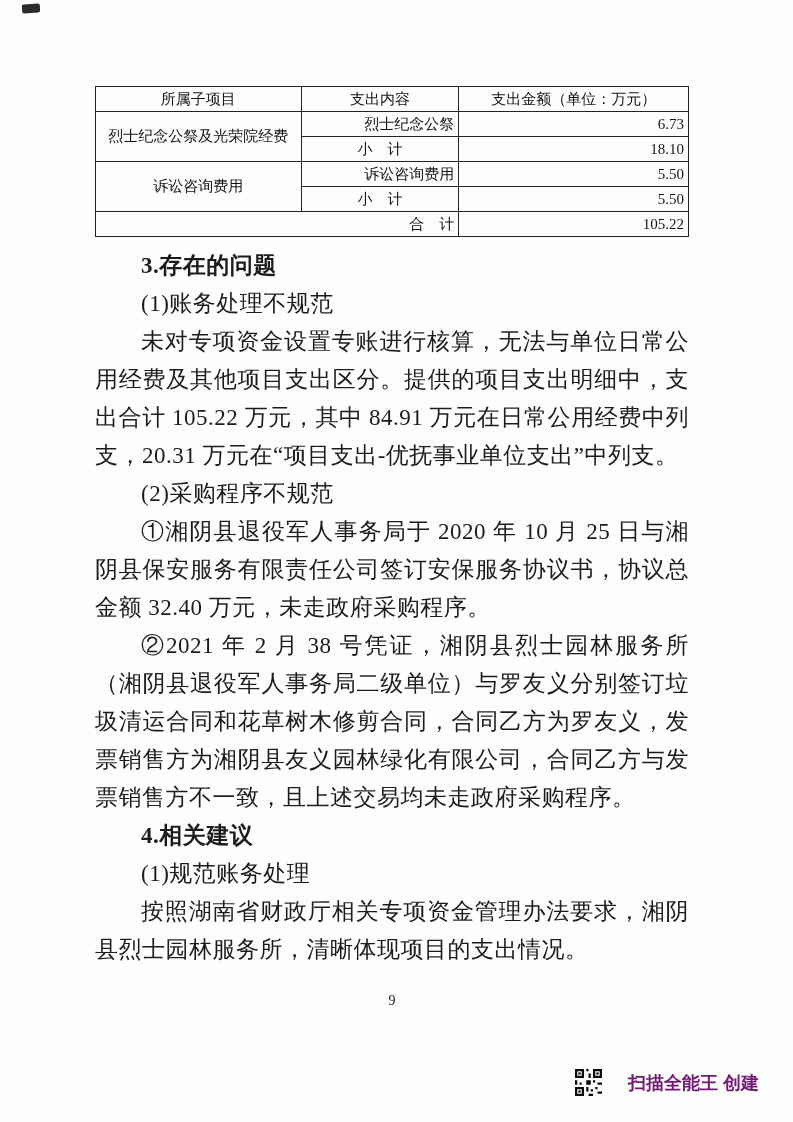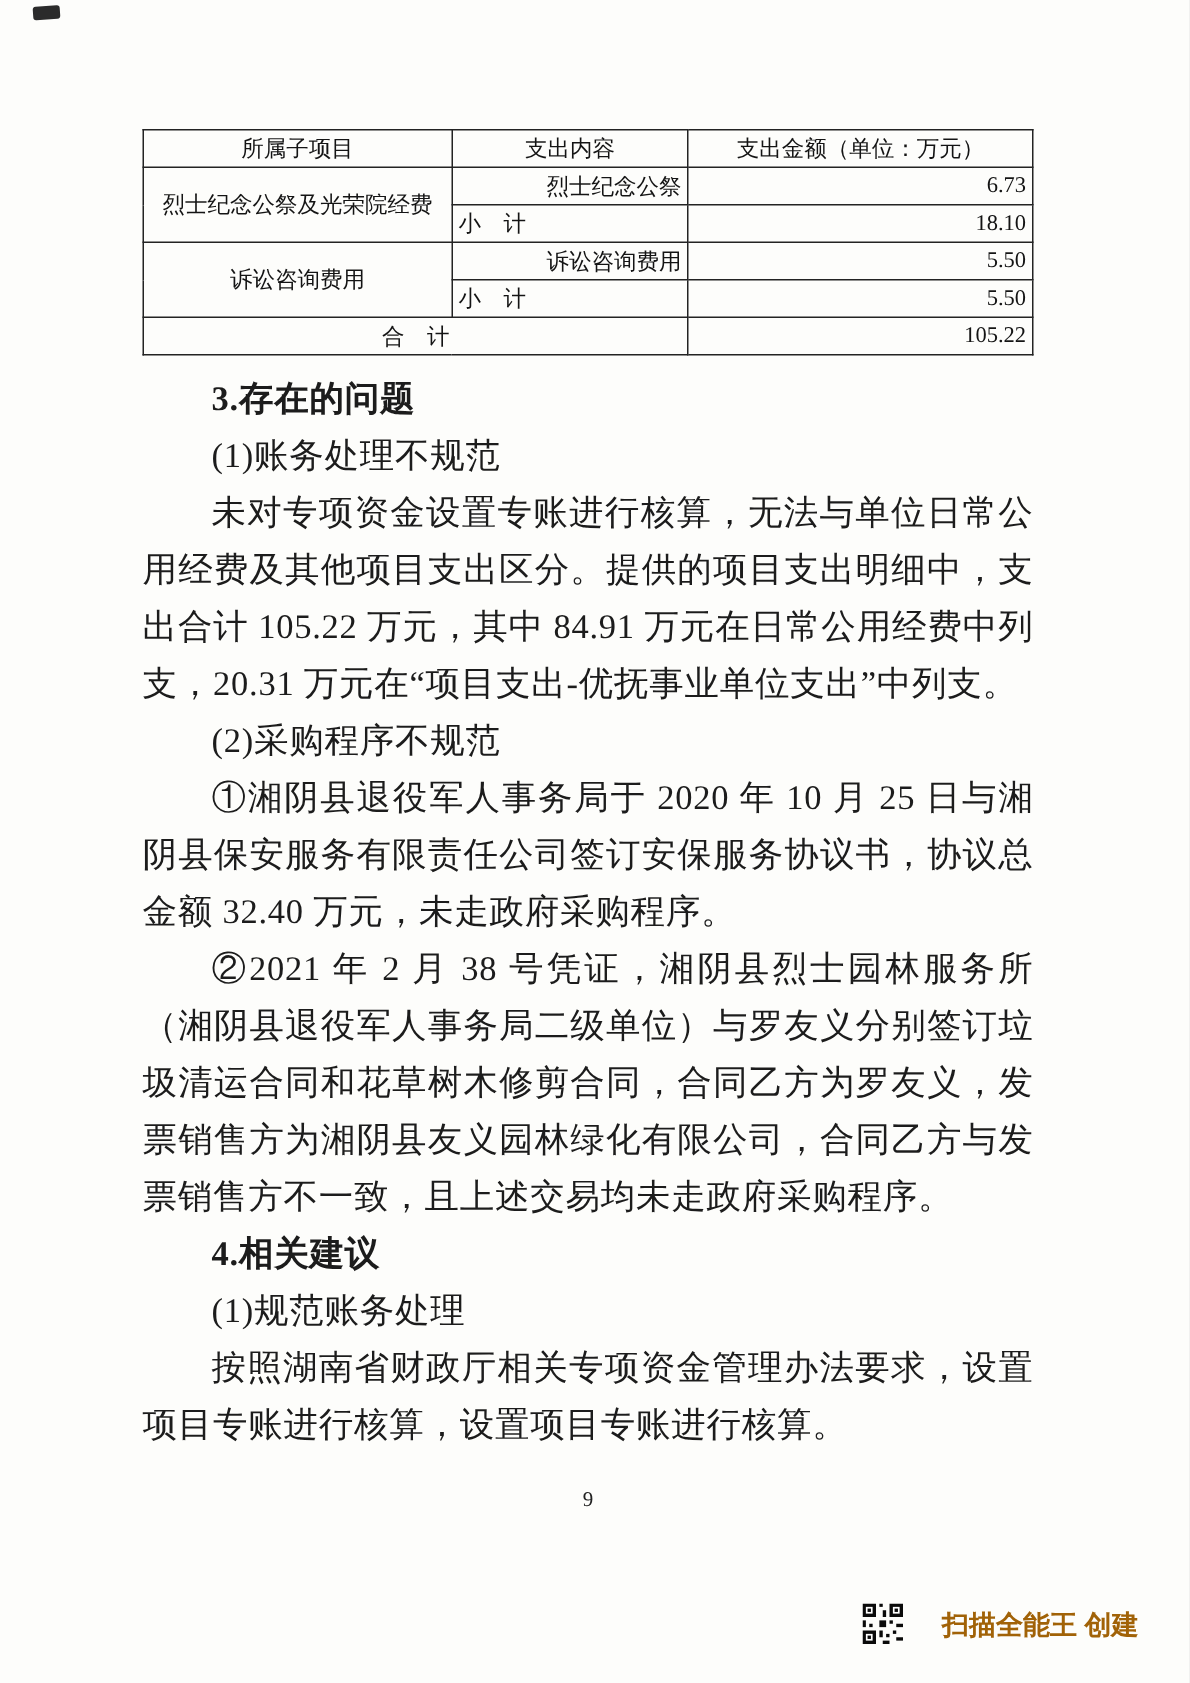--- a/index.html
+++ b/index.html
@@ -42,23 +42,23 @@
   table.expense-table td, table.expense-table th {
     border: 1px solid #232323;
     height: 22px;
     padding: 1px 4px;
     font-weight: normal;
     vertical-align: middle;
   }
   th.col-header { text-align: center; }
   td.sub-project { text-align: center; padding-left: 6px; }
   td.item-left { text-align: right; padding-left: 20px; }
-  td.item-center { }
+  td.item-center { text-align: center; }
   td.amount { text-align: right; padding-right: 34px; }
-  td.total-label { text-align: center; }
+  td.total-label { text-align: right; }
   .body-text {
     margin-top: 10px;
     font-size: 23px;
     line-height: 38px;
     letter-spacing: 0.5px;
     text-align: justify;
   }
   .body-text p {
     margin: 0;
     text-indent: 2em;
@@ -74,21 +74,21 @@
   }
   .scanner-credit {
     position: absolute;
     right: 34px;
     bottom: 26px;
     display: flex;
     align-items: center;
     gap: 26px;
     font-size: 18px;
     font-weight: bold;
-    color: #a16207;
+    color: #701a75;
     font-family: "Liberation Sans", "DejaVu Sans", sans-serif;
   }
   .qr-icon { display: block; }
 </style>
 </head>
 <body>
 
 <div class="page">
 
   <div class="scan-artifact"></div>
@@ -134,21 +134,21 @@
 
     <div class="body-text">
       <p class="heading">3.存在的问题</p>
       <p>(1)账务处理不规范</p>
       <p>未对专项资金设置专账进行核算，无法与单位日常公用经费及其他项目支出区分。提供的项目支出明细中，支出合计 105.22 万元，其中 84.91 万元在日常公用经费中列支，20.31 万元在“项目支出-优抚事业单位支出”中列支。</p>
       <p>(2)采购程序不规范</p>
       <p>①湘阴县退役军人事务局于 2020 年 10 月 25 日与湘阴县保安服务有限责任公司签订安保服务协议书，协议总金额 32.40 万元，未走政府采购程序。</p>
       <p>②2021 年 2 月 38 号凭证，湘阴县烈士园林服务所（湘阴县退役军人事务局二级单位）与罗友义分别签订垃圾清运合同和花草树木修剪合同，合同乙方为罗友义，发票销售方为湘阴县友义园林绿化有限公司，合同乙方与发票销售方不一致，且上述交易均未走政府采购程序。</p>
       <p class="heading">4.相关建议</p>
       <p>(1)规范账务处理</p>
-      <p>按照湖南省财政厅相关专项资金管理办法要求，设置项目专账进行核算，设置项目专账进行核算。</p>
+      <p>按照湖南省财政厅相关专项资金管理办法要求，湘阴县烈士园林服务所，清晰体现项目的支出情况。</p>
     </div>
 
     <div class="page-number">9</div>
 
   </div>
 
   <div class="scanner-credit">
     <svg class="qr-icon" width="27" height="27" viewBox="0 0 12 12" xmlns="http://www.w3.org/2000/svg">
       <g fill="#0a0a0a">
         <rect x="0" y="0" width="4" height="4"></rect>

